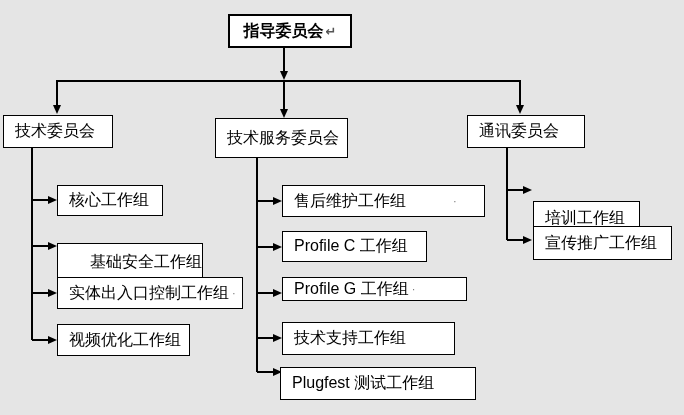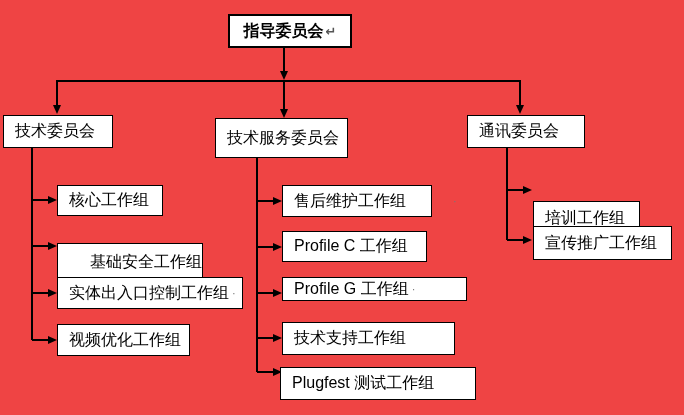--- a/index.html
+++ b/index.html
@@ -1,17 +1,17 @@
 <!DOCTYPE html>
 <html><head>
 <meta charset="utf-8">
 <style>
   html,body{margin:0;padding:0;background:#ffffff;}
   .canvas{
-    position:relative;width:684px;height:415px;background:#ef4444;
+    position:relative;width:684px;height:415px;background:#e5e5e5;
     font-family:"Liberation Sans","DejaVu Sans",sans-serif;color:#000;
     overflow:hidden;
   }
   .box{
     position:absolute;box-sizing:border-box;background:#ffffff;
     border:1px solid #000;display:flex;align-items:center;
     padding-left:11px;font-size:16px;white-space:nowrap;
   }
   .root-box{
     border-width:2px;justify-content:center;padding-left:0;font-weight:bold;
@@ -91,21 +91,21 @@
   <div class="arrow-right" style="left:273px;top:197px;"></div>
   <div class="hline" style="left:257px;top:246px;width:16px;"></div>
   <div class="arrow-right" style="left:273px;top:243px;"></div>
   <div class="hline" style="left:257px;top:292px;width:16px;"></div>
   <div class="arrow-right" style="left:273px;top:289px;"></div>
   <div class="hline" style="left:257px;top:337px;width:16px;"></div>
   <div class="arrow-right" style="left:273px;top:334px;"></div>
   <div class="hline" style="left:257px;top:371px;width:16px;"></div>
   <div class="arrow-right" style="left:273px;top:368px;"></div>
 
-  <div class="box" style="left:282px;top:185px;width:150px;height:32px;gap:44px;">
+  <div class="box" style="left:282px;top:185px;width:203px;height:32px;gap:44px;">
     <span>售后维护工作组</span>
       <span class="mark">·</span>
   </div>
   <div class="box" style="left:282px;top:231px;width:145px;height:31px;">
     <span>Profile C 工作组</span>
   </div>
   <div class="box" style="left:282px;top:277px;width:185px;height:24px;">
     <span>Profile G 工作组</span>
       <span class="mark">·</span>
   </div>

